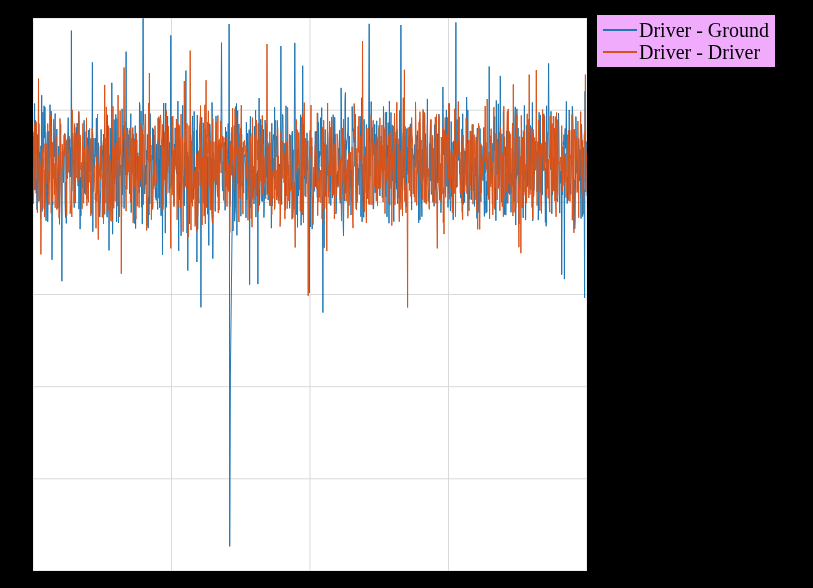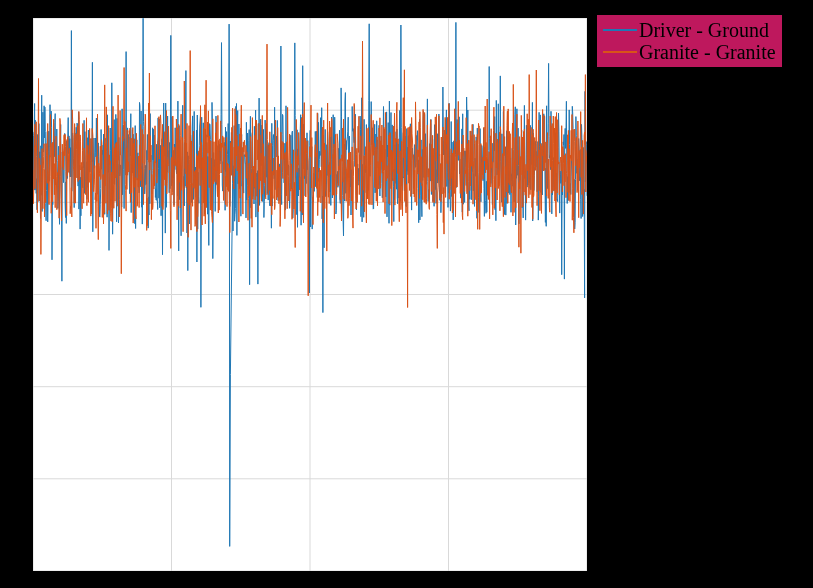--- a/index.html
+++ b/index.html
@@ -2,21 +2,21 @@
 <html><head>
 <meta charset="utf-8">
 <style>
 html,body{margin:0;padding:0;background:#000;width:813px;height:588px;font-family:"Times New Roman",serif;overflow:hidden}
 .page{position:relative;width:813px;height:588px}
 .plot-frame{position:absolute;left:32px;top:17px;width:556px;height:555px;border:1px solid #000;background:#fff;box-sizing:border-box}
 svg.plot{width:100%;height:100%;display:block}
 .grid line{stroke:#d9d9d9;stroke-width:1}
 .series-0{stroke:#1f77b4;stroke-width:1;fill:none}
 .series-1{stroke:#d95319;stroke-width:1;fill:none}
-.legend{position:absolute;left:596px;top:14px;border:1px solid #000;background:#be185d;padding:4px 6px;font-size:20px;line-height:22px}
+.legend{position:absolute;left:596px;top:14px;border:1px solid #000;background:#f0abfc;padding:4px 6px;font-size:20px;line-height:22px}
 .legend-row{display:flex;align-items:center;gap:2px}
 .legend-swatch{width:34px;height:0;border-top:2px solid;flex:0 0 34px}
 .sw0{border-color:#1f77b4}
 .sw1{border-color:#d95319}
 </style>
 </head>
 <body>
 
 <div class="page">
   <div class="plot-frame">
@@ -40,16 +40,16 @@
     </svg>
   </div>
 
   <div class="legend">
     <div class="legend-row">
       <span class="legend-swatch sw0"></span>
       <span>Driver - Ground</span>
     </div>
     <div class="legend-row">
       <span class="legend-swatch sw1"></span>
-      <span>Granite - Granite</span>
+      <span>Driver - Driver</span>
     </div>
   </div>
 </div>
 
 </body></html>

